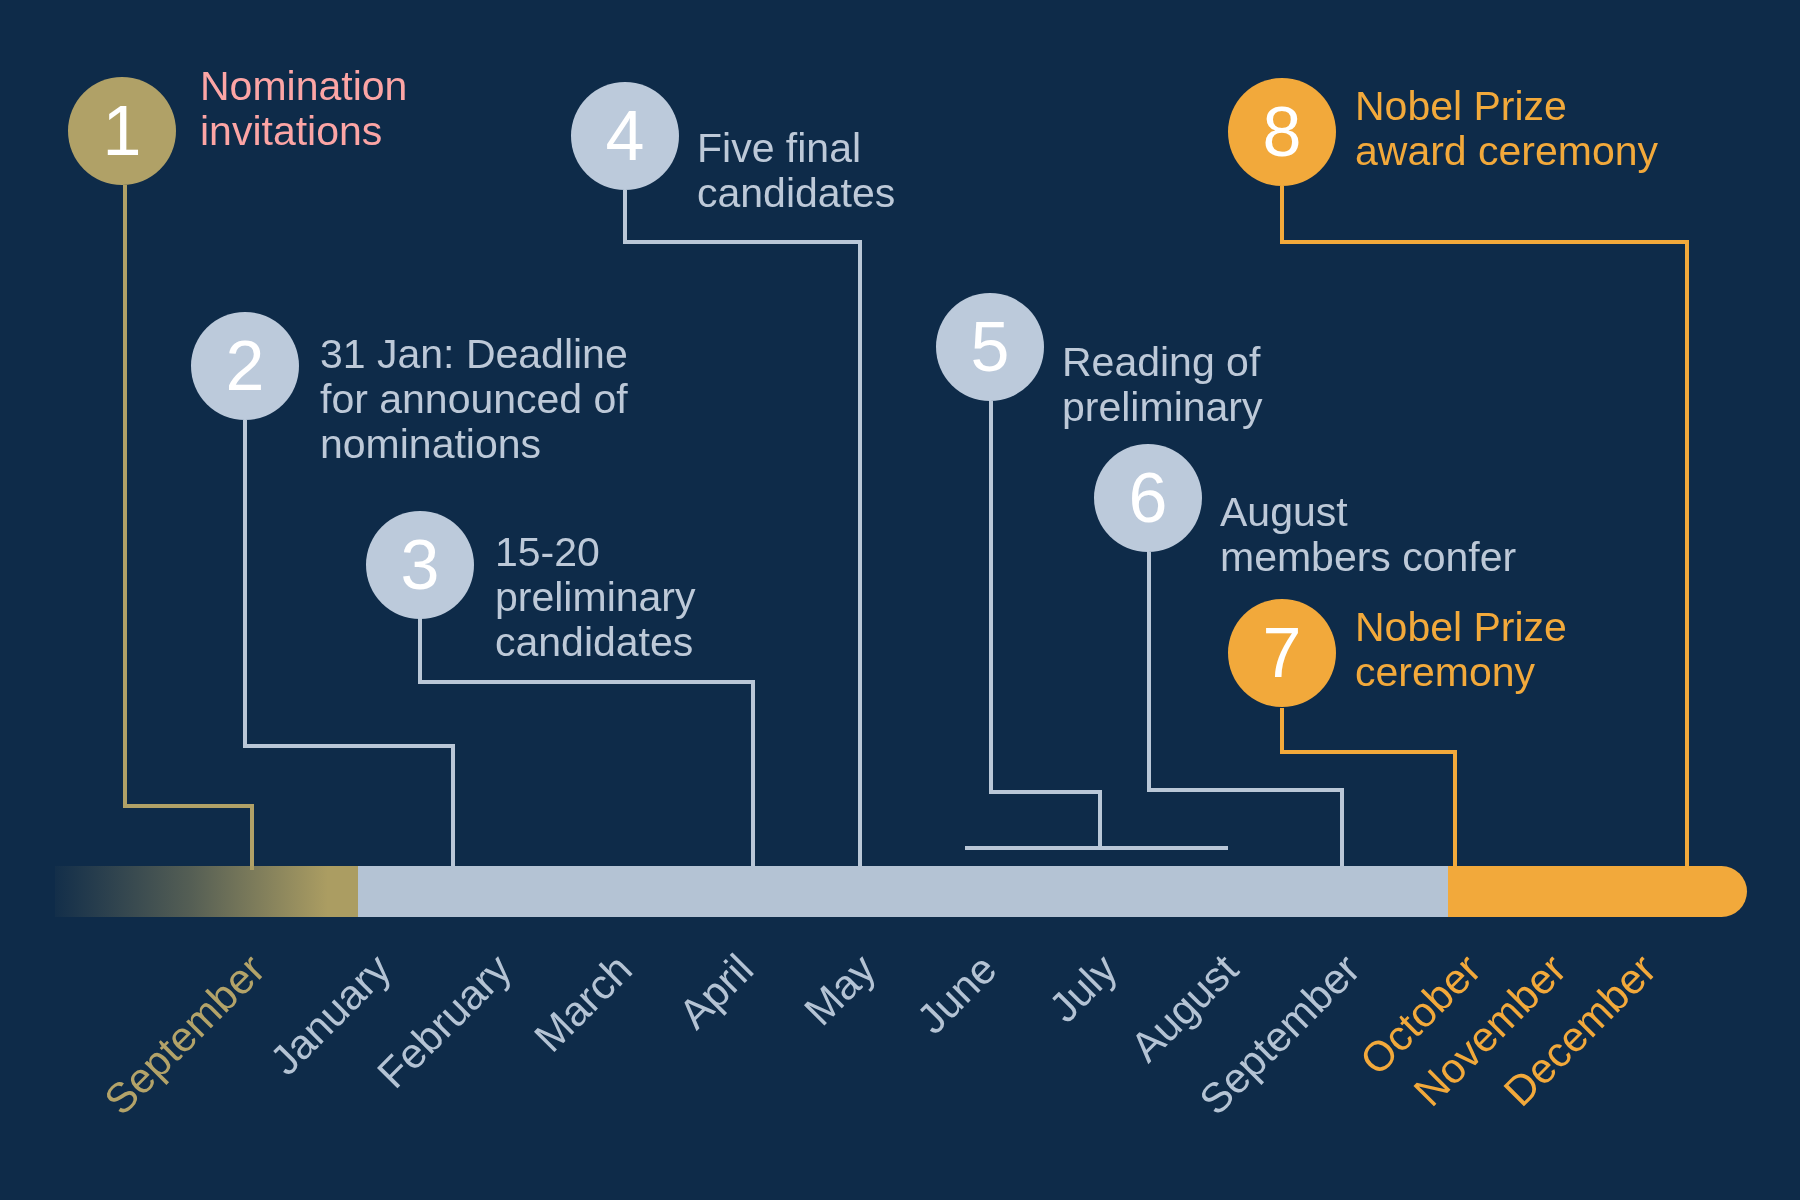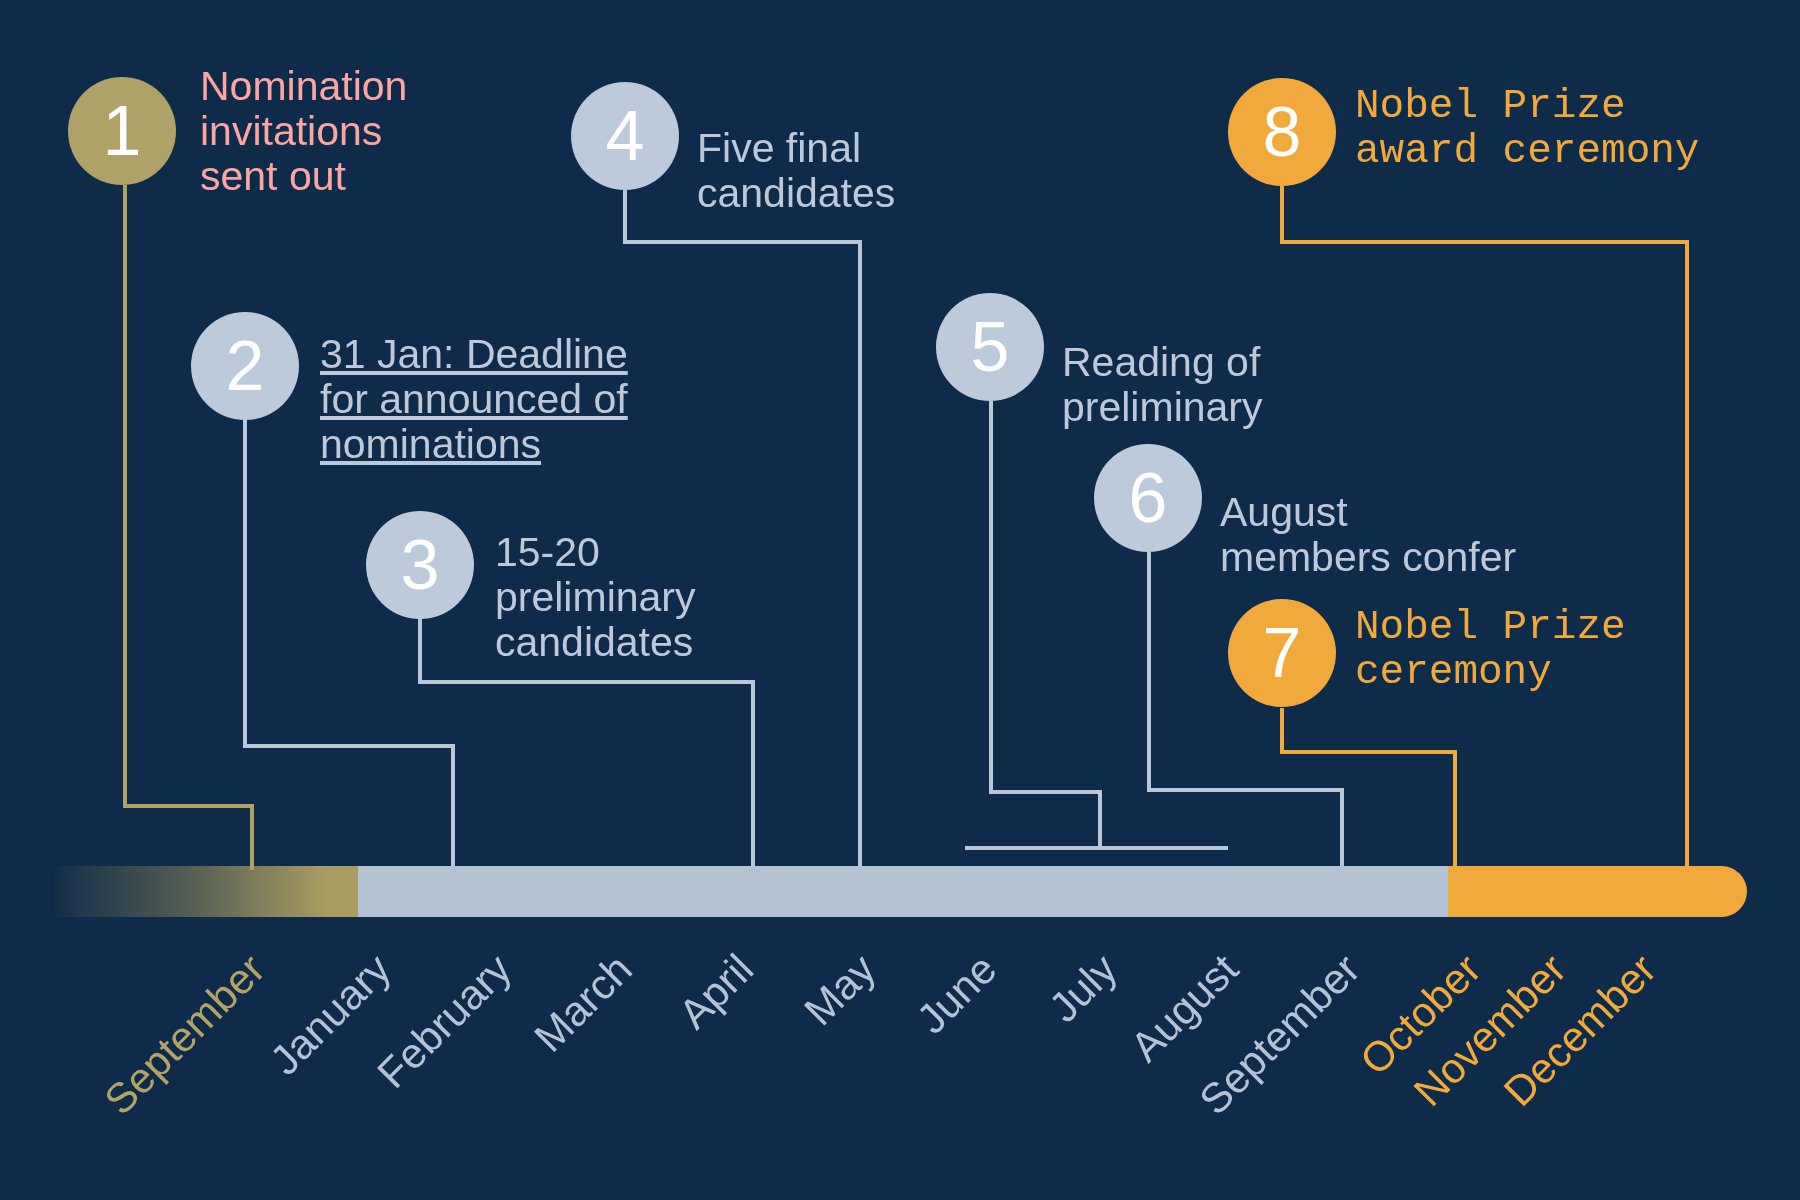--- a/index.html
+++ b/index.html
@@ -22,24 +22,24 @@
   }
   .olive .circle{background:#b0a167;}
   .blue  .circle{background:#bccadb;}
   .orange .circle{background:#f2a93b;}
   .label{
     position:absolute;font-size:41px;line-height:45px;font-weight:500;
     white-space:nowrap;
   }
   .olive .label{color:#fca5a5;}
   .blue  .label{color:#bdc9d8;margin-top:40px;}
-  .orange .label{color:#f2a93b;font-family:Liberation Mono, monospace;}
+  .orange .label{color:#f2a93b;}
   .label span{display:block;}
   .s1 .circle{left:68px;top:77px;}    .s1 .label{left:200px;top:64px;}
-  .s2 .circle{left:191px;top:312px;}  .s2 .label{left:320px;top:292px;text-decoration:underline;}
+  .s2 .circle{left:191px;top:312px;}  .s2 .label{left:320px;top:292px;}
   .s3 .circle{left:366px;top:511px;}  .s3 .label{left:495px;top:490px;}
   .s4 .circle{left:571px;top:82px;}   .s4 .label{left:697px;top:86px;}
   .s5 .circle{left:936px;top:293px;}  .s5 .label{left:1062px;top:300px;}
   .s6 .circle{left:1094px;top:444px;} .s6 .label{left:1220px;top:450px;}
   .s7 .circle{left:1228px;top:599px;} .s7 .label{left:1355px;top:605px;}
   .s8 .circle{left:1228px;top:78px;}  .s8 .label{left:1355px;top:84px;}
   
   .month{
     position:absolute;top:945px;white-space:nowrap;font-size:42px;font-weight:500;
     transform-origin:100% 0;transform:rotate(-45deg);
@@ -73,21 +73,20 @@
   <div class="bar bar-blue"></div>
   <div class="bar bar-orange"></div>
 
   <div class="step s1 olive">
     <div class="circle">
         <span>1</span>
       </div>
     <div class="label">
       <span>Nomination</span>
       <span>invitations</span>
-      <span>sent out</span>
     </div>
   </div>
 
   <div class="step s2 blue">
     <div class="circle">
         <span>2</span>
       </div>
     <div class="label">
       <span>31 Jan: Deadline</span>
       <span>for announced of</span>

